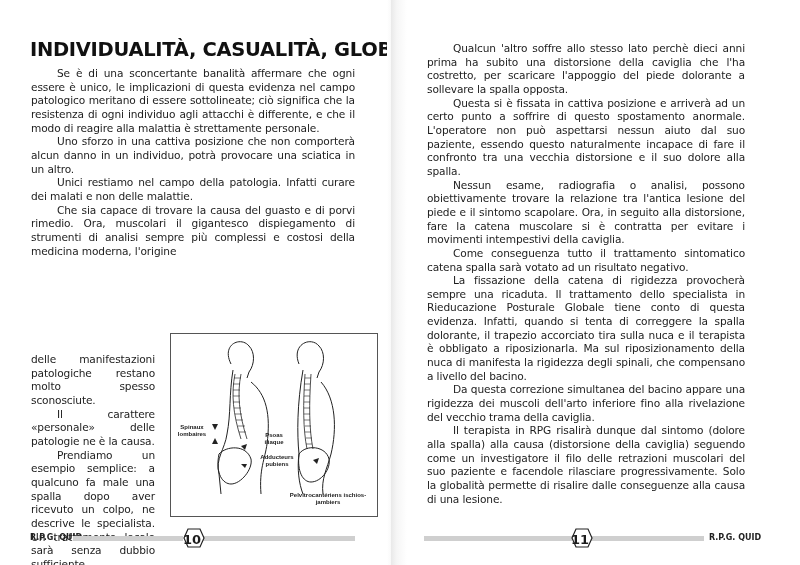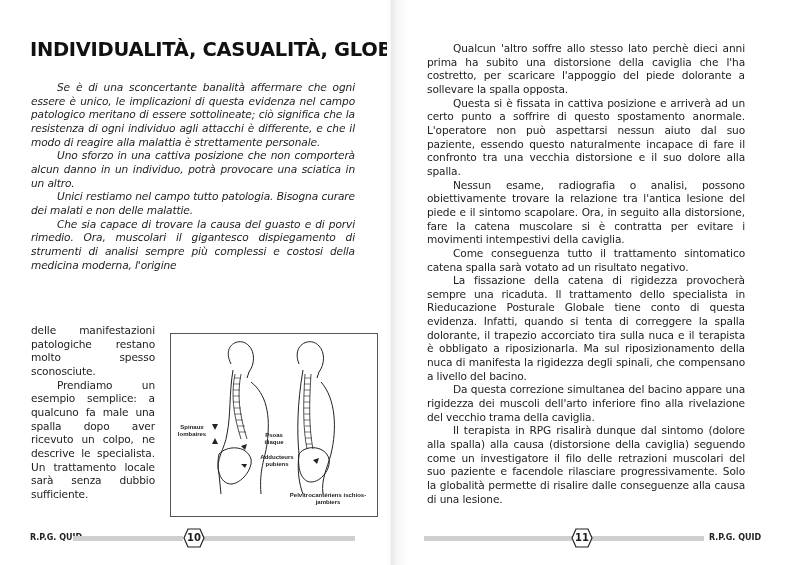--- a/index.html
+++ b/index.html
@@ -8,47 +8,48 @@
   .page { position:absolute; top:0; height:565px; background:#ffffff; }
   .page.left { left:0; width:397px; }
   .page.right { left:391px; width:403px;
     background:linear-gradient(to right,#e9e9e9 0px,#f6f6f6 6px,#ffffff 16px,#ffffff 100%); }
   .page.left::after { content:""; position:absolute; right:0; top:0; width:10px; height:100%;
     background:linear-gradient(to right,#ffffff,#f0f0f0); }
   .title { position:absolute; left:30px; top:38px; width:350px; font-weight:bold; font-size:19.5px;
     letter-spacing:-0.3px; color:#111; white-space:nowrap; }
   .text { position:absolute; font-size:10.6px; line-height:13.65px; text-align:justify; letter-spacing:-0.12px; }
   .text p { margin:0; text-indent:26px; }
-  .text p.noindent { text-indent:0; }
-  .left .main { left:31px; top:81px; width:324px;font-style:italic; }
+  .text p.noindent { text-indent:0;margin-top:29px; }
+  .left .main { left:31px; top:67px; width:324px; }
   .left .narrow { left:31px; top:324px; width:124px; }
   .right .main { left:433px; top:42px; width:318px; }
   .right .main { left:36px; }
   .figure { position:absolute; left:170px; top:333px; width:206px; height:182px; border:1px solid #555; background:#fff; }
   .figure svg { position:absolute; left:0; top:0; }
   .fig-label { position:absolute; font-size:6px; font-weight:bold; line-height:7px; text-align:center; color:#222; font-family:"Liberation Sans", sans-serif; }
   .footer { position:absolute; top:528px; height:22px; }
   .footer .bar { position:absolute; top:8px; height:5px; background:#cfcfcf; }
   .footer .brand { position:absolute; top:5px; font-size:8px; font-weight:bold; color:#222; white-space:nowrap; }
   .footer .hex { position:absolute; top:0; width:22px; height:20px; }
-  .footer .pnum { position:absolute; top:4px; width:22px; text-align:center; font-size:10px; font-weight:bold; }
+  .footer .pnum { position:absolute; top:4px; width:22px; font-size:13px; font-weight:bold; }
 </style>
 </head>
 <body>
 
 <div class="page left">
   <div class="title">INDIVIDUALITÀ, CASUALITÀ, GLOBALITÀ</div>
   <div class="text main">
     <p>Se è di una sconcertante banalità affermare che ogni essere è unico, le implicazioni di questa evidenza nel campo patologico meritano di essere sottolineate; ciò significa che la resistenza di ogni individuo agli attacchi è differente, e che il modo di reagire alla malattia è strettamente personale.</p>
     <p>Uno sforzo in una cattiva posizione che non comporterà alcun danno in un individuo, potrà provocare una sciatica in un altro.</p>
-    <p>Unici restiamo nel campo tutto patologia. Bisogna curare dei malati e non delle malattie.</p>
+    <p>Unici restiamo nel campo della patologia. Infatti curare dei malati e non delle malattie.</p>
     <p>Che sia capace di trovare la causa del guasto e di porvi rimedio. Ora, muscolari il gigantesco dispiegamento di strumenti di analisi sempre più complessi e costosi della medicina moderna, l'origine</p>
   </div>
   <div class="text narrow">
     <p class="noindent">delle manifestazioni patologiche restano molto spesso sconosciute.</p>
+    <p>Il carattere «personale» delle patologie ne è la causa.</p>
     <p>Prendiamo un esempio semplice: a qualcuno fa male una spalla dopo aver ricevuto un colpo, ne descrive le specialista. Un trattamento locale sarà senza dubbio sufficiente.</p>
   </div>
 
   <div class="figure">
     <svg width="206" height="182" viewBox="0 0 206 182">
       <g fill="none" stroke="#222" stroke-width="1">
 
         <path d="M60 30 C50 10, 70 2, 78 12 C84 18, 84 30, 78 38 L76 44"></path>
         <path d="M62 36 C58 60, 60 80, 56 100 C54 115, 44 125, 48 140 L50 160"></path>
         <path d="M80 48 C95 60, 100 80, 96 110 C94 125, 88 135, 90 160"></path>

